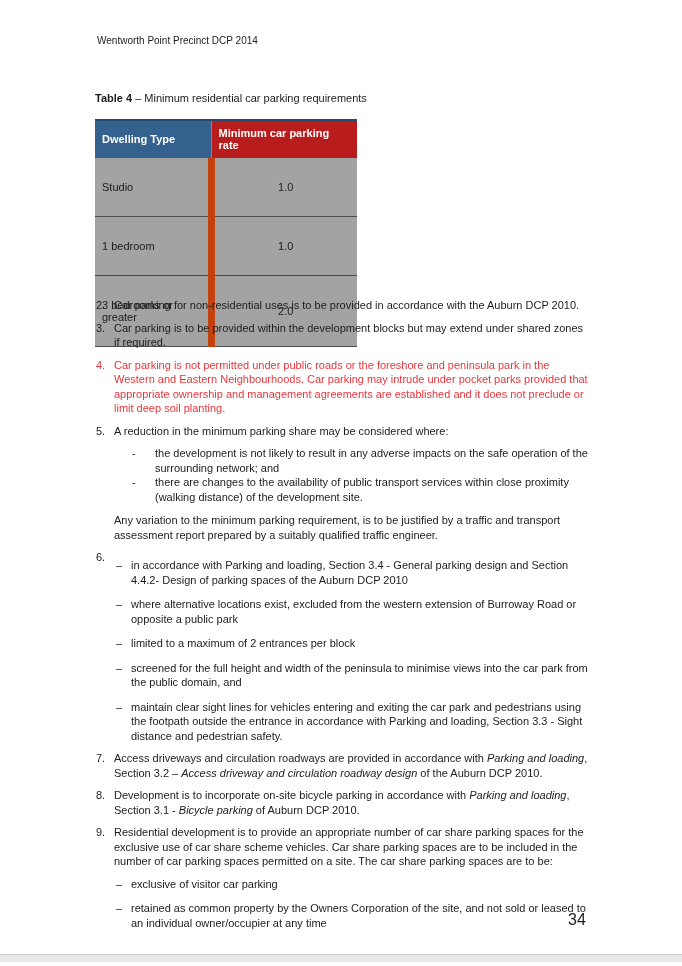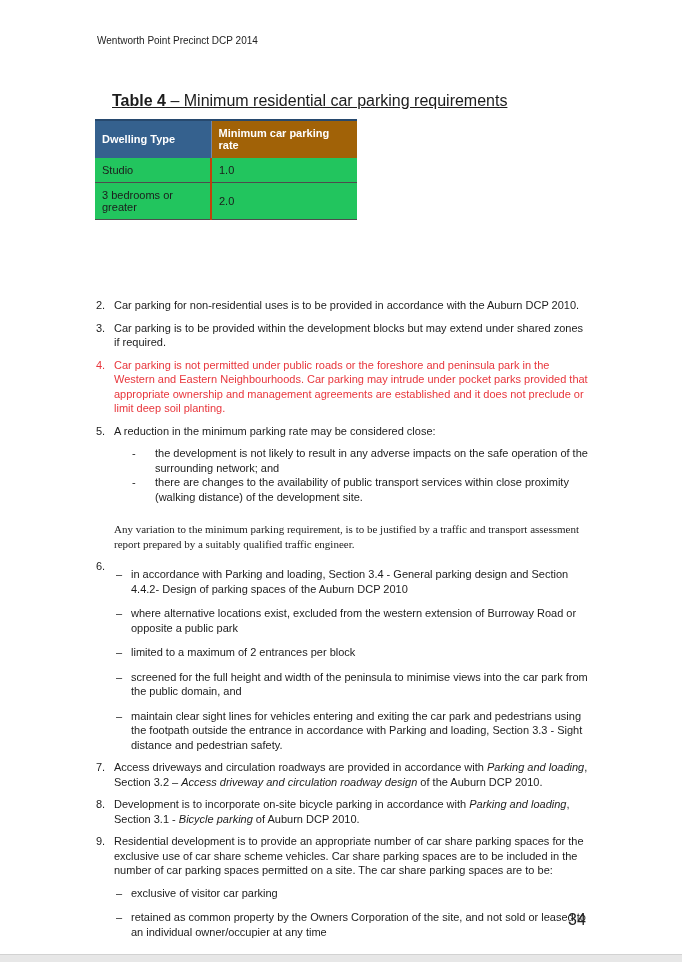--- a/index.html
+++ b/index.html
@@ -2,40 +2,40 @@
 <html><head>
 <meta charset="utf-8">
 <style>
   html,body{margin:0;padding:0;background:#ffffff;}
   .page{
     position:relative;width:682px;height:962px;background:#ffffff;
     font-family:"Liberation Sans","DejaVu Sans",sans-serif;
     font-size:11px;color:#1c1c1c;overflow:hidden;
   }
   .doc-header{position:absolute;left:97px;top:35px;font-size:10px;color:#222;}
-  .table-caption{position:absolute;left:112px;top:92px;font-size:16px;text-decoration:underline;}
+  .table-caption{position:absolute;left:95px;top:92px;font-size:11px;}
   .table-caption b{font-weight:bold;}
   .parking-table{position:absolute;left:95px;top:119px;border-collapse:collapse;table-layout:fixed;font-size:11px;}
   .parking-table col.c1{width:116px;}
   .parking-table col.c2{width:146px;}
   .parking-table thead th{
     color:#ffffff;text-align:left;font-weight:bold;
     padding:6px 7px 7px 7px;border-top:2px solid #27496e;
   }
   .parking-table thead th + th{border-left:1px solid #7488ab;}
   .parking-table tbody td{
-    border-bottom:1px solid #4d4d4d;padding:6px 7px;background:#22c55e;
+    border-bottom:1px solid #4d4d4d;padding:23px 7px;background:#a3a3a3;
   }
-  .parking-table tbody td + td{border-left:2px solid #c2410c;}
+  .parking-table tbody td + td{border-left:7px solid #c2410c;text-align:center;}
   .clause-list{position:absolute;left:96px;top:298px;width:494px;line-height:14.5px;}
   .item{display:flex;margin-bottom:8px;}
   .item .num{width:18px;flex:none;}
   .item .content{flex:1;}
   .content p{margin:0;}
-  .content p.p-gap{margin-top:18px;font-family:Liberation Serif, serif;}
+  .content p.p-gap{margin-top:9px;}
   .bullets{margin-top:8px;}
   .bullet{display:flex;}
   .bullets.wide .bullet{margin-left:18px;}
   .bullets.wide .marker{width:23px;flex:none;}
   .bullets.narrow .bullet{margin-left:2px;}
   .bullets.narrow .marker{width:15px;flex:none;}
   .bullets.spaced .bullet + .bullet{margin-top:10px;}
   .btext{flex:1;}
   .page-number{position:absolute;left:568px;top:911px;font-size:16px;color:#222;}
   .bottom-strip{position:absolute;left:0;right:0;bottom:0;height:7px;background:#e7e7e7;border-top:1px solid #d2d2d2;}
@@ -52,26 +52,30 @@
   </div>
 
   <table class="parking-table">
     <colgroup>
         <col class="c1">
         <col class="c2">
       </colgroup>
     <thead>
       <tr>
         <th style="background: rgb(53, 97, 142); color: rgb(255, 255, 255);">Dwelling Type</th>
-        <th style="background: #a16207; color: rgb(255, 255, 255);">Minimum car parking rate</th>
+        <th style="background: #b91c1c; color: rgb(255, 255, 255);">Minimum car parking rate</th>
       </tr>
     </thead>
     <tbody id="table-body">
         <tr>
           <td>Studio</td>
+          <td>1.0</td>
+        </tr>
+        <tr>
+          <td>1 bedroom</td>
           <td>1.0</td>
         </tr>
         <tr>
           <td>3 bedrooms or greater</td>
           <td>2.0</td>
         </tr>
       </tbody>
   </table>
 
   <div class="clause-list" id="list-root">
@@ -89,21 +93,21 @@
       </div>
       <div class="item" style="color: rgb(232, 54, 60);">
         <span class="num">4.</span>
         <div class="content">
           <p><span>Car parking is not permitted under public roads or the foreshore and peninsula park in the Western and Eastern Neighbourhoods. Car parking may intrude under pocket parks provided that appropriate ownership and management agreements are established and it does not preclude or limit deep soil planting.</span></p>
         </div>
       </div>
       <div class="item">
         <span class="num">5.</span>
         <div class="content">
-          <p><span>A reduction in the minimum parking rate may be considered close:</span></p>
+          <p><span>A reduction in the minimum parking share may be considered where:</span></p>
           <div class="bullets wide">
             <div class="bullet">
               <span class="marker">-</span>
               <div class="btext"><span>the development is not likely to result in any adverse impacts on the safe operation of the surrounding network; and</span></div>
             </div>
             <div class="bullet">
               <span class="marker">-</span>
               <div class="btext"><span>there are changes to the availability of public transport services within close proximity (walking distance) of the development site.</span></div>
             </div>
           </div>

